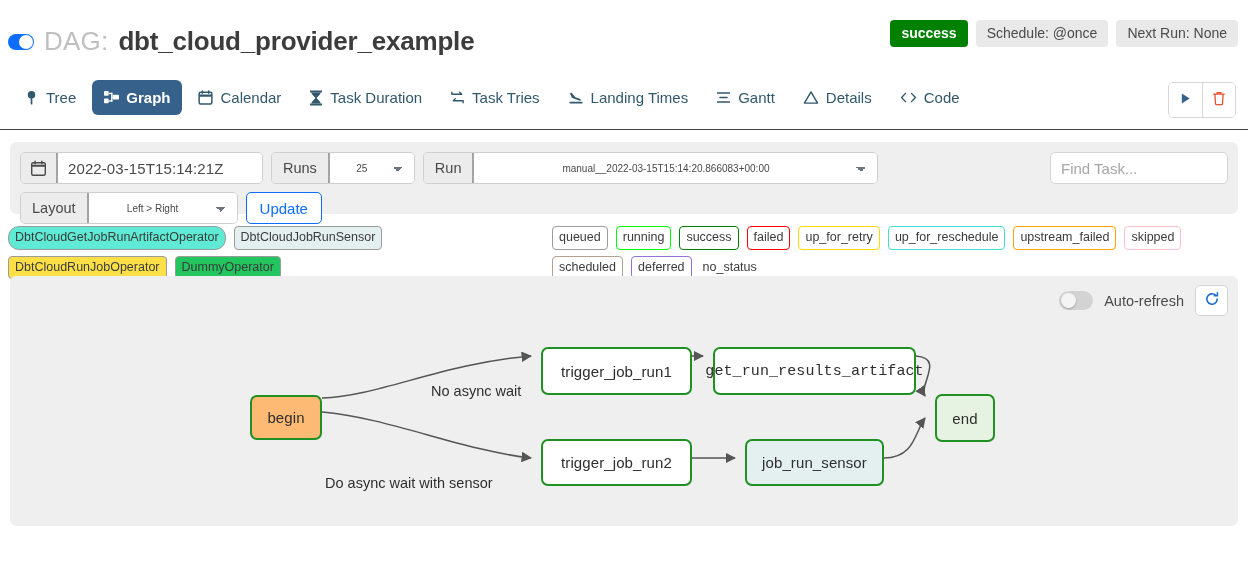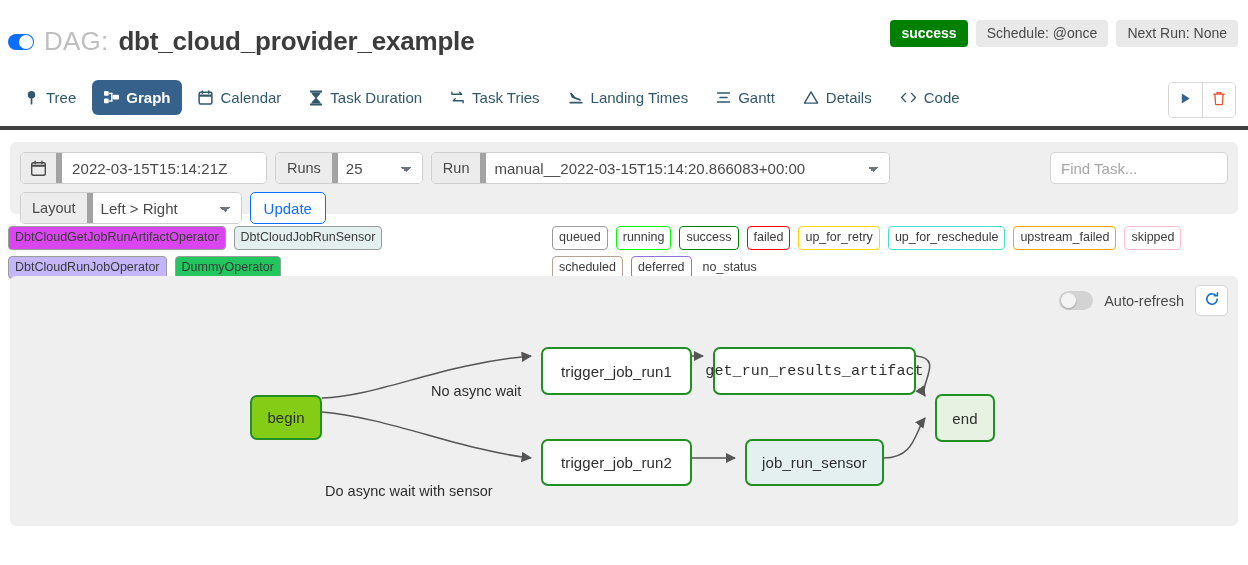--- a/index.html
+++ b/index.html
@@ -68,21 +68,21 @@
     background: #008000;
     color: #ffffff;
     font-weight: bold;
   }
 
   
   .navbar {
     position: relative;
     height: 58px;
     padding: 0 10px;
-    border-bottom: 4px solid #404040;
+    border-bottom: 1px solid #404040;
   }
   .tabs {
     position: absolute;
     left: 12px; top: 8px;
     display: flex; align-items: center; gap: 4px;
   }
   .tab {
     display: flex; align-items: center; gap: 7px;
     padding: 9px 12px;
     border-radius: 6px;
@@ -134,52 +134,53 @@
     background: #ffffff;
     height: 32px;
   }
   .group > * { border: none; }
   .group .addon {
     background: #ececec;
     display: flex; align-items: center;
     padding: 0 11px;
     font-size: 14.5px;
     color: #4a4a4a;
-    border-right: 6px solid #a3a3a3;
+    border-right: 2px solid #a3a3a3;
     white-space: nowrap;
   }
   .group .addon.icon-addon { padding: 0 9px; }
   .group input.txt {
     font-family: "Liberation Sans", sans-serif;
     font-size: 15px;
     color: #4a4a4a;
     padding: 0 10px;
     outline: none;
     background: #ffffff;
     letter-spacing: .1px;
   }
   .group select.sel {
     font-family: "Liberation Sans", sans-serif;
-    font-size: 15px;
+    font-size: 10px;
     color: #4a4a4a;
     padding: 0 8px;
     background: #ffffff;
     outline: none;
     -webkit-appearance: none;
     appearance: none;
     background-image:
       linear-gradient(45deg, transparent 50%, #6c757d 50%),
       linear-gradient(135deg, #6c757d 50%, transparent 50%);
     background-position:
       calc(100% - 16px) calc(50% + 1px),
       calc(100% - 11px) calc(50% + 1px);
     background-size: 5px 5px, 5px 5px;
     background-repeat: no-repeat;
     padding-right: 28px;
     border-radius: 0;
+    text-align: center;
   }
   .btn-outline {
     background: #ffffff;
     border: 1px solid #0d6efd;
     color: #0d6efd;
     border-radius: 5px;
     height: 32px;
     padding: 0 13px;
     font-size: 15px;
     font-family: "Liberation Sans", sans-serif;
@@ -457,23 +458,23 @@
     </div>
     <button class="btn-outline">Update</button>
   </div>
 
   <input class="find-task" type="text" placeholder="Find Task..." style="">
 </div>
 
 <div class="legend-wrap">
   <div class="legend-col operators">
     <div class="chips" id="operator-chips">
-        <span class="chip" style="background: #d946ef; border-color: rgb(156, 156, 156);">DbtCloudGetJobRunArtifactOperator</span>
+        <span class="chip" style="background: #5eead4; border-color: rgb(156, 156, 156); border-radius: 11px;">DbtCloudGetJobRunArtifactOperator</span>
         <span class="chip" style="background: rgb(228, 240, 240); border-color: rgb(156, 156, 156);">DbtCloudJobRunSensor</span>
-        <span class="chip" style="background: #c4b5fd; border-color: rgb(156, 156, 156);">DbtCloudRunJobOperator</span>
+        <span class="chip" style="background: #fde047; border-color: rgb(156, 156, 156);">DbtCloudRunJobOperator</span>
         <span class="chip" style="background: #22c55e; border-color: rgb(156, 156, 156);">DummyOperator</span>
       </div>
   </div>
   <div class="legend-col states">
     <div class="chips" id="state-chips">
         <span class="chip" style="border-color: rgb(156, 156, 156); color: rgb(59, 59, 59);">queued</span>
         <span class="chip" style="border-color: rgb(0, 255, 0); color: rgb(59, 59, 59);">running</span>
         <span class="chip" style="border-color: rgb(0, 128, 0); color: rgb(59, 59, 59);">success</span>
         <span class="chip" style="border-color: rgb(255, 0, 0); color: rgb(59, 59, 59);">failed</span>
         <span class="chip" style="border-color: rgb(255, 215, 0); color: rgb(59, 59, 59);">up_for_retry</span>
@@ -511,24 +512,24 @@
       <path d="M312 122 C370 120 430 88 521 80"></path>
       <path d="M312 136 C380 142 450 174 521 182"></path>
       <path d="M682 80 L693 80"></path>
       <path d="M682 182 L725 182"></path>
       <path d="M906 80 C935 82 908 110 915 120"></path>
       <path d="M874 182 C905 182 905 155 915 142"></path>
     </g>
   </svg>
 
   <div id="graph-nodes">
-      <div class="node" style="left: 240px; top: 119px; width: 72px; height: 45px; background: #84cc16;">begin</div>
+      <div class="node" style="left: 240px; top: 119px; width: 72px; height: 45px; background: #fdba74;">begin</div>
       <div class="node" style="left: 531px; top: 71px; width: 151px; height: 48px; background: rgb(255, 255, 255);">trigger_job_run1</div>
       <div class="node" style="left: 703px; top: 71px; width: 203px; height: 48px; background: rgb(255, 255, 255); font-family: Liberation Mono, monospace;">get_run_results_artifact</div>
       <div class="node" style="left: 531px; top: 163px; width: 151px; height: 47px; background: rgb(255, 255, 255);">trigger_job_run2</div>
       <div class="node" style="left: 735px; top: 163px; width: 139px; height: 47px; background: rgb(228, 240, 240);">job_run_sensor</div>
       <div class="node" style="left: 925px; top: 118px; width: 60px; height: 48px; background: rgb(230, 243, 226);">end</div>
     </div>
   <div id="graph-edge-labels">
       <div class="edge-label" style="left: 377px; top: 107px; margin-left: 44px;">No async wait</div>
-      <div class="edge-label" style="left: 315px; top: 199px; margin-top: 8px;">Do async wait with sensor</div>
+      <div class="edge-label" style="left: 315px; top: 199px;">Do async wait with sensor</div>
     </div>
 </div>
 
 </body></html>

